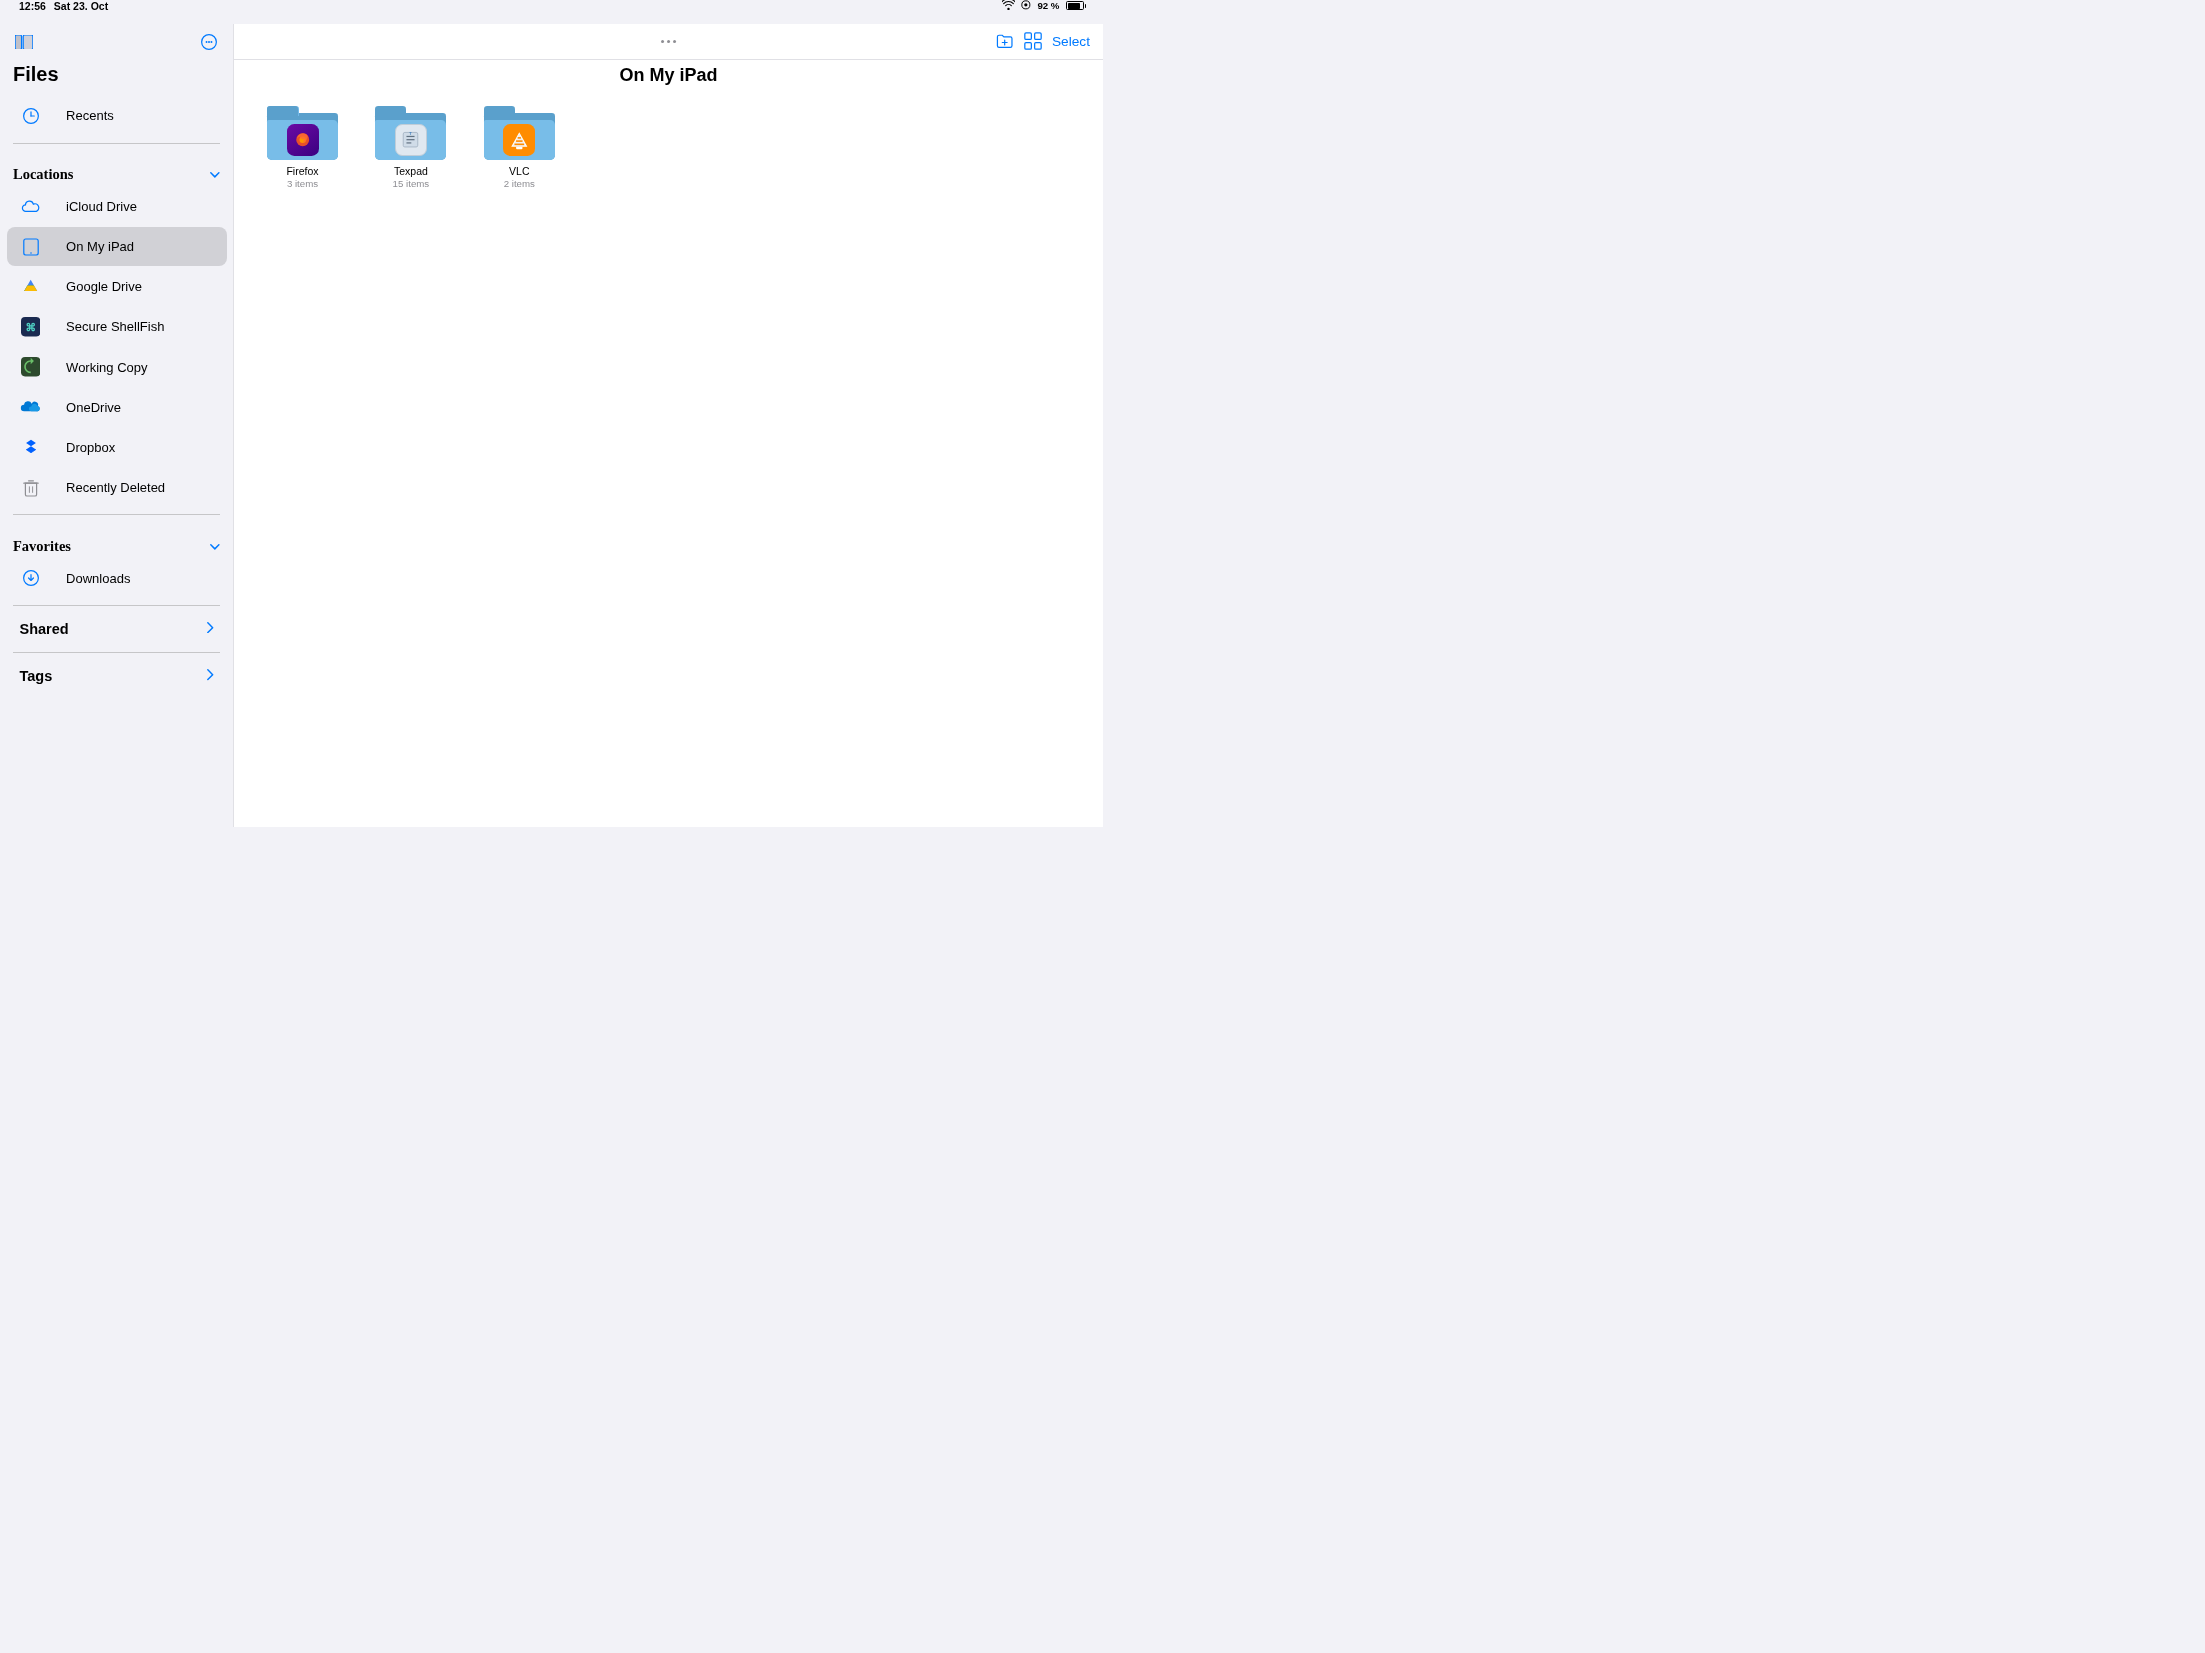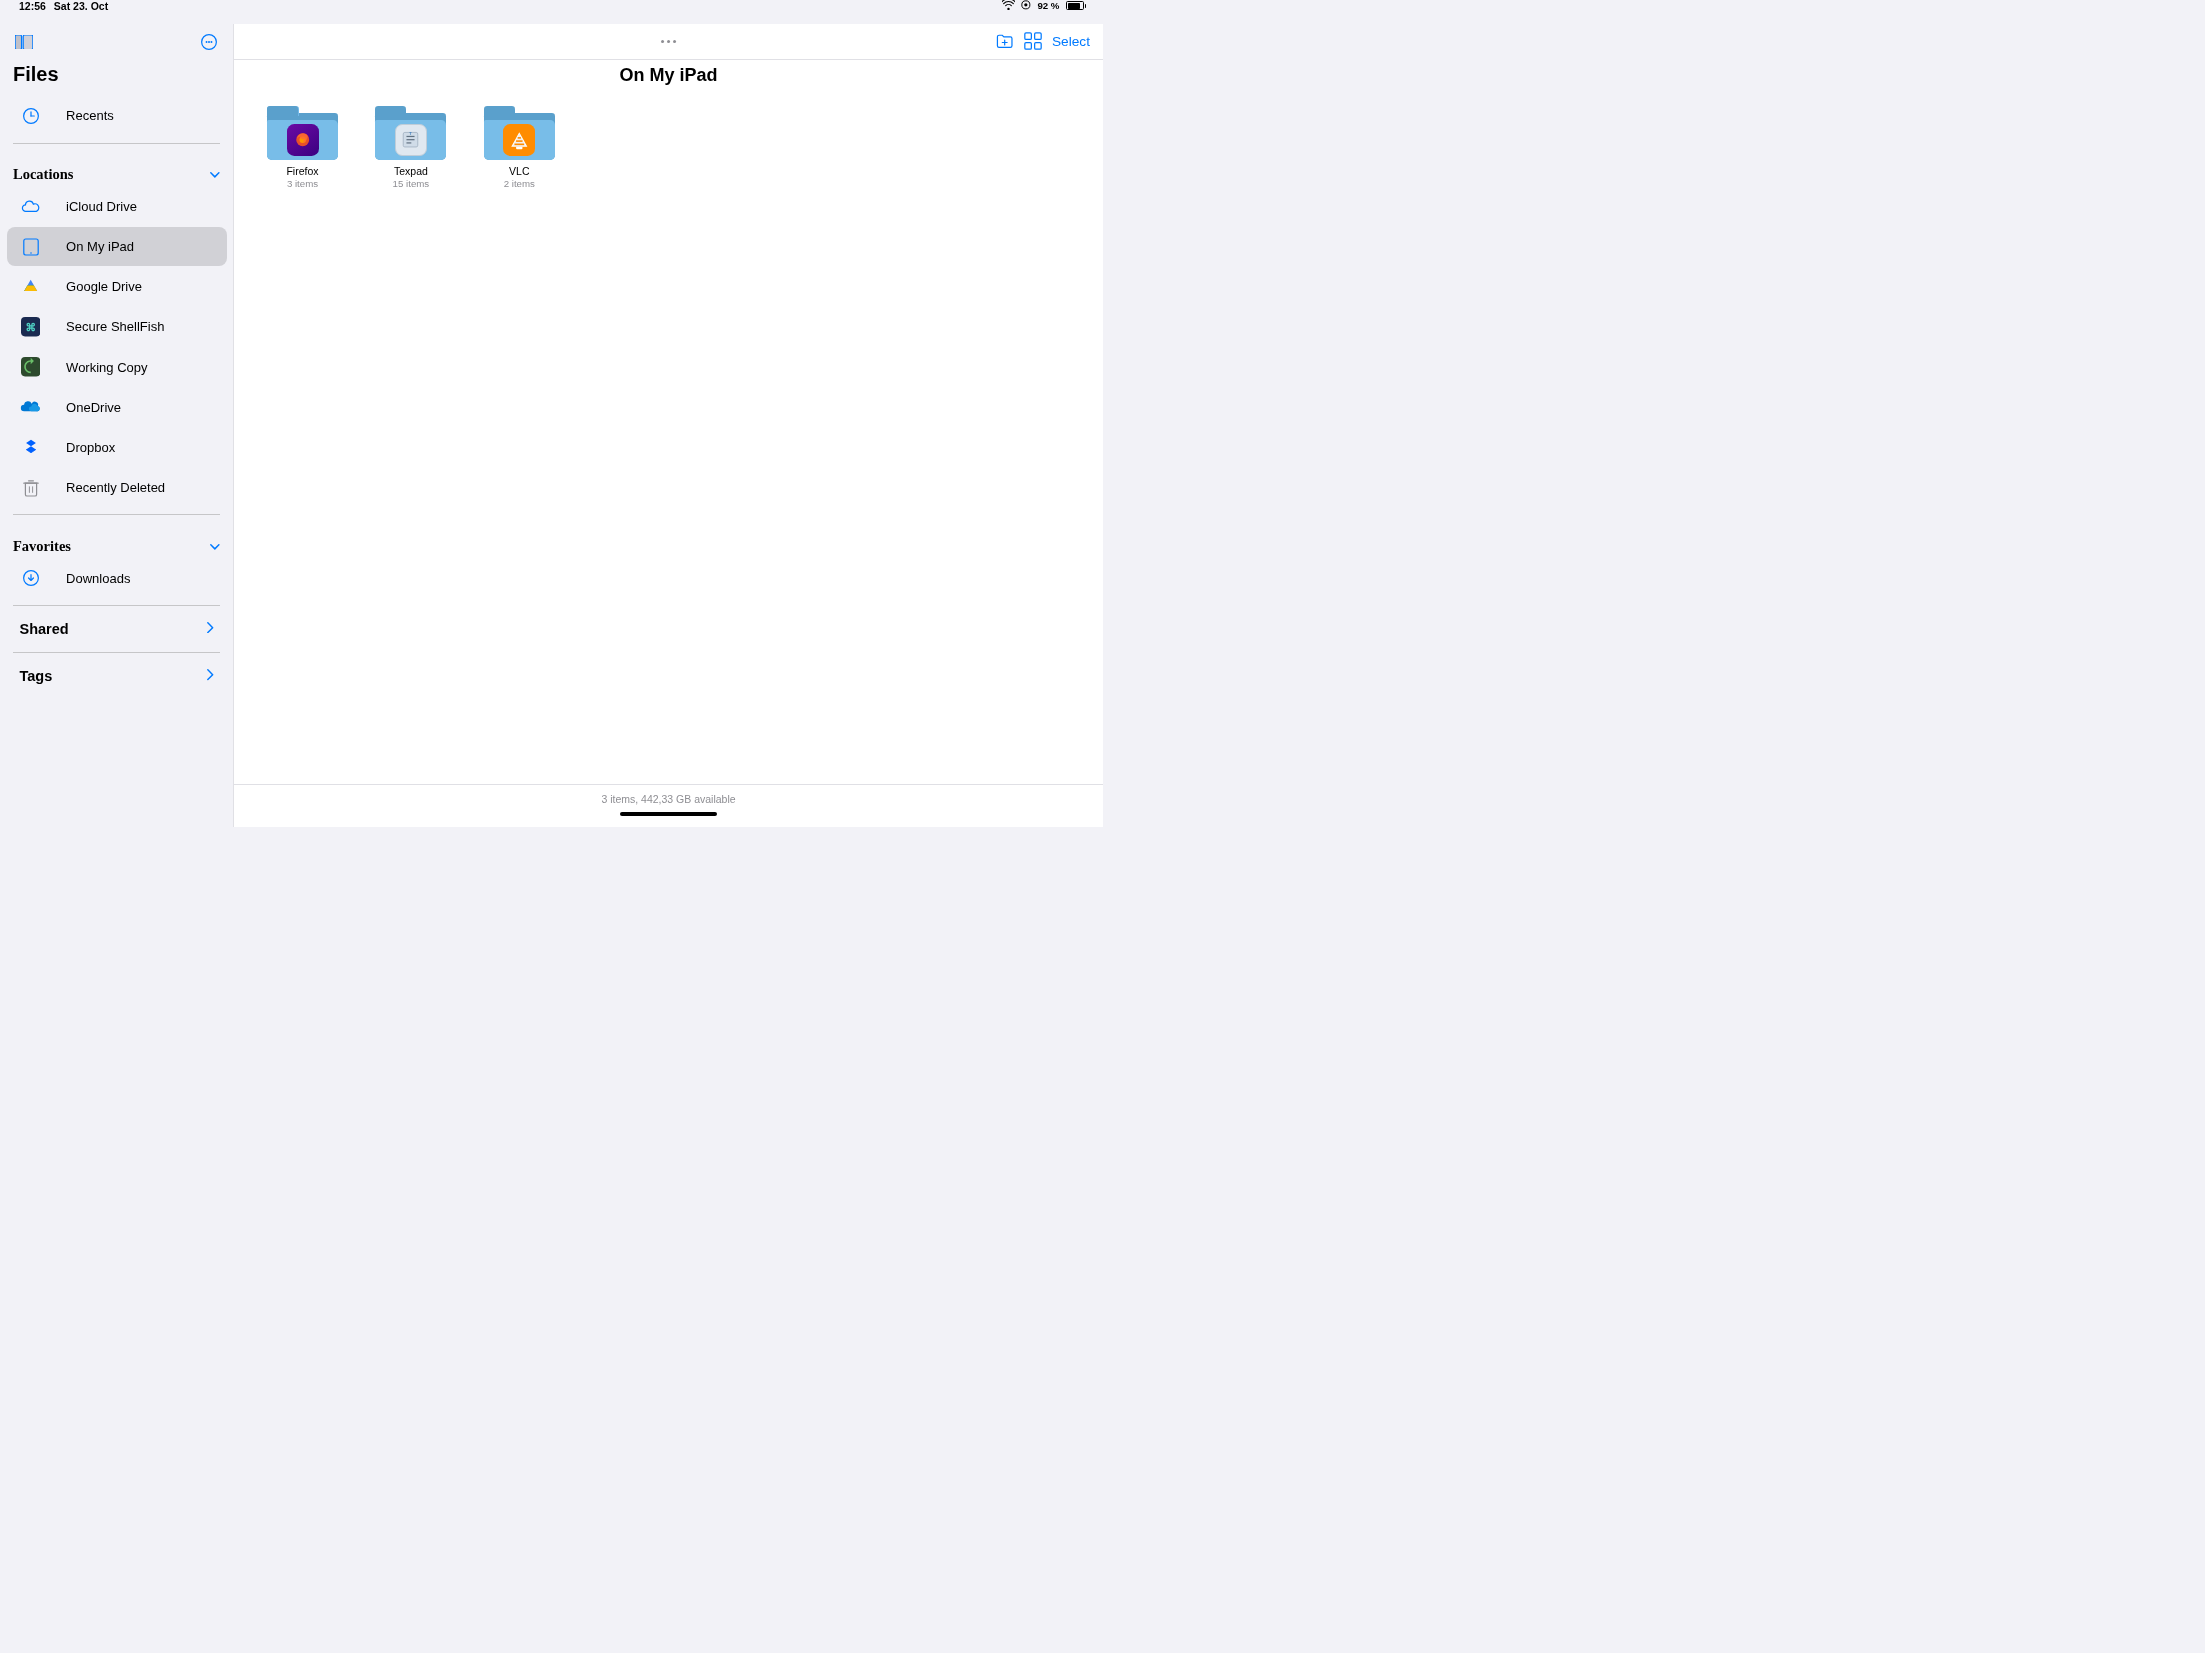--- a/index.html
+++ b/index.html
@@ -578,20 +578,16 @@
               </div>
             </div>
           </div>
         </div>
         <span class="folder-name">VLC</span>
         <span class="folder-count">2 items</span>
       </div>
 
     </div>
 
-    <div class="bottom-status">
-      <span>3 items, 442,33 GB available</span>
-      <div class="home-indicator"></div>
-    </div>
 
   </div>
 </div>
 
 
 </body></html>

